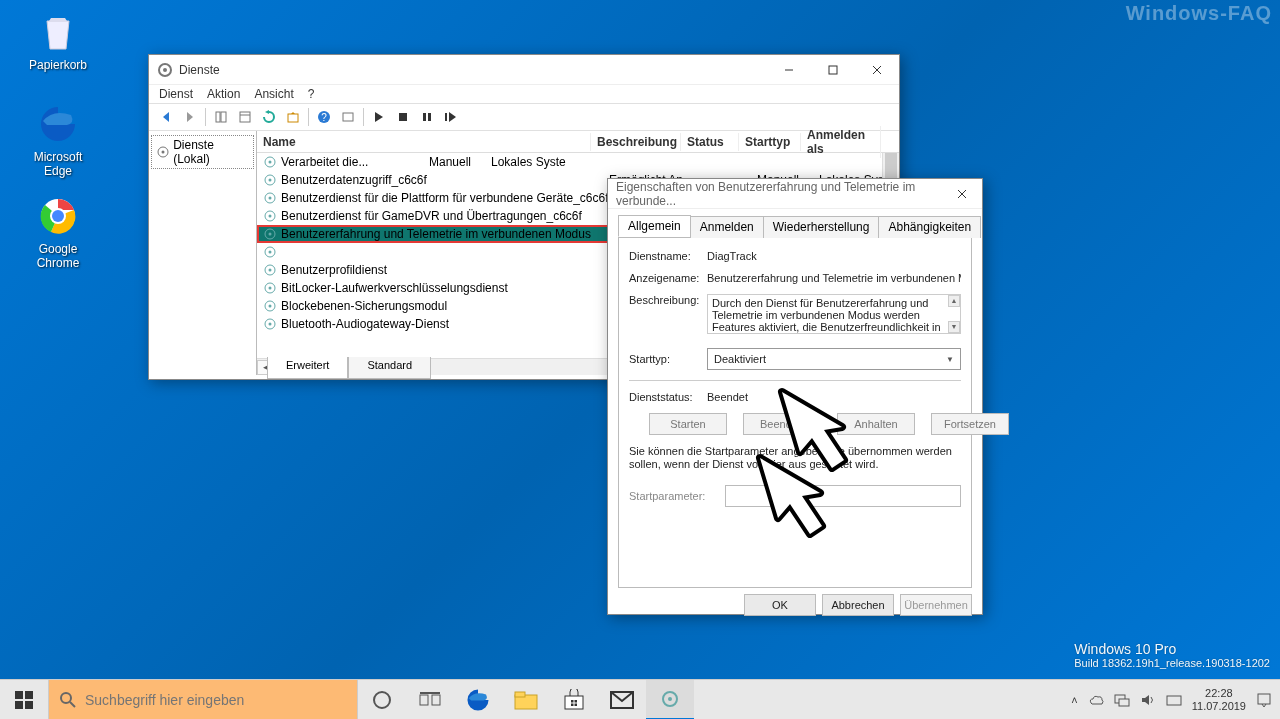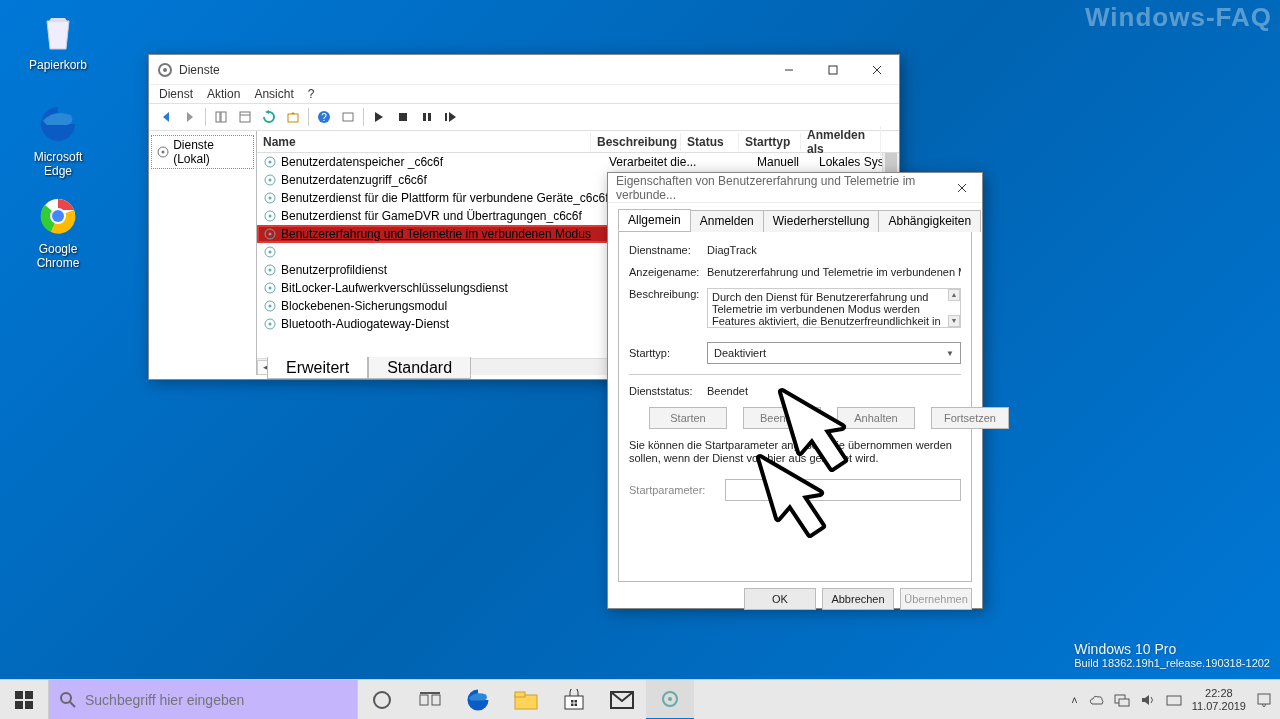--- a/index.html
+++ b/index.html
@@ -6,21 +6,21 @@
 body { width: 1280px; height: 719px; background: linear-gradient(135deg, #0078d7 0%, #0063b1 50%, #0078d7 100%); overflow: hidden; position: relative; font-size: 12px; }
 
 
 .desktop-icon { position: absolute; width: 76px; text-align: center; cursor: pointer; }
 .desktop-icon .ico { width: 48px; height: 48px; margin: 0 auto 2px; display: flex; align-items: center; justify-content: center; }
 .desktop-icon .lbl { color: #fff; text-shadow: 1px 1px 2px rgba(0,0,0,.8); font-size: 12px; }
 
 
 .watermark { position: absolute; right: 10px; bottom: 50px; text-align: left; color: #fff; opacity: .95; font-size: 11px; text-shadow: 0 0 2px rgba(0,0,0,.4); }
 .watermark .big { font-size: 14px; }
-.faq { position: absolute; top: 2px; right: 8px; color: rgba(255,255,255,.35); font-size: 26px; font-weight: bold; letter-spacing: 1px; text-align: right; }
+.faq { position: absolute; top: 2px; right: 8px; color: rgba(255,255,255,.35); font-size: 20px; font-weight: bold; letter-spacing: 1px; text-align: right; }
 
 
 .win { position: absolute; background: #fff; border: 1px solid #888; box-shadow: 3px 3px 14px rgba(0,0,0,.35); }
 .titlebar { height: 30px; display: flex; align-items: center; padding: 0 0 0 8px; background: #fff; border-bottom: 1px solid #eee; }
 .titlebar .t-icon { width: 16px; height: 16px; margin-right: 6px; }
 .titlebar .t-text { flex: 1; font-size: 12px; color: #333; }
 .winbtn { width: 44px; height: 30px; display: flex; align-items: center; justify-content: center; color: #333; }
 
 
 .svc-win { left: 148px; top: 54px; width: 752px; height: 326px; }
@@ -30,36 +30,36 @@
 .toolbar .sep { width: 1px; height: 18px; background: #ccc; margin: 0 2px; }
 .svc-body { display: flex; height: calc(100% - 30px - 22px - 28px); }
 .svc-tree { width: 115px; border-right: 1px solid #bbb; padding: 4px 2px; background: #fff; }
 .tree-item { display: flex; align-items: center; gap: 4px; padding: 2px 4px; font-size: 12px; border: 1px dotted #888; background: #fff; }
 .svc-list { flex: 1; display: flex; flex-direction: column; position: relative; }
 .hdrs { display: flex; border-bottom: 1px solid #ddd; font-size: 12px; color: #333; height: 22px; align-items: center; font-weight: bold; }
 .hdrs > div { padding: 2px 6px; border-right: 1px solid #eee; }
 .rows { overflow: hidden; }
 .row { display: flex; font-size: 12px; height: 18px; align-items: center; white-space: nowrap; }
 .row .gear { width: 14px; height: 14px; margin: 0 4px 0 6px; flex-shrink: 0; }
-.row.sel { outline: 2px solid #e53935; outline-offset: -2px; background: #b91c1c; text-decoration: underline; }
+.row.sel { outline: 2px solid #e53935; outline-offset: -2px; background: #0f766e; }
 .row > .c1 { width: 328px; overflow: hidden; text-overflow: ellipsis; }
 .row > .c2 { width: 90px; overflow: hidden; text-overflow: ellipsis; }
 .row > .c3 { width: 58px; }
 .row > .c4 { width: 62px; }
 .row > .c5 { width: 80px; overflow: hidden; text-overflow: ellipsis; }
-.svc-tabs { position: absolute; bottom: 0; left: 118px; display: flex; font-size: 16px; height: 22px; }
+.svc-tabs { position: absolute; bottom: 0; left: 118px; display: flex; font-size: 11px; height: 22px; }
 .svc-tabs div { padding: 2px 18px; border: 1px solid #bbb; border-top: none; background: #f5f5f5; }
 .svc-tabs div.act { background: #fff; }
 .hscroll-stub { position: absolute; left: 0; bottom: 0; right: 12px; height: 17px; background: #f0f0f0; border-top: 1px solid #ddd; display: flex; align-items: center; }
 .hscroll-stub .arrow { width: 17px; height: 15px; display: flex; align-items: center; justify-content: center; border: 1px solid #ccc; background: #fafafa; font-size: 8px; color: #555; }
 .vscroll-stub { position: absolute; top: 22px; right: 0; bottom: 17px; width: 17px; background: #f0f0f0; border-left: 1px solid #ddd; }
 .vscroll-stub .thumb { position: absolute; top: 0; left: 2px; right: 2px; height: 40px; background: #ccc; }
 
 
-.prop-win { left: 607px; top: 172px; width: 376px; height: 437px; }
+.prop-win { left: 607px; top: 178px; width: 376px; height: 437px; }
 .prop-win .titlebar { background: #fff; }
 .prop-body { padding: 6px 10px 10px; }
 .tabstrip { display: flex; font-size: 12px; border-bottom: 1px solid #bbb; }
 .tabstrip div { padding: 3px 9px; border: 1px solid #bbb; border-bottom: none; margin-right: -1px; background: #f4f4f4; position: relative; top: 1px; cursor: pointer; }
 .tabstrip div.act { background: #fff; top: 0; border-bottom: 1px solid #fff; }
 .tabpage { border: 1px solid #bbb; border-top: none; padding: 12px 10px; height: 350px; font-size: 11px; color: #222; }
 .field { display: flex; margin-bottom: 10px; align-items: flex-start; }
 .field .lab { width: 78px; flex-shrink: 0; }
 .field .val { flex: 1; }
 .descbox { border: 1px solid #ccc; height: 40px; padding: 2px 4px; font-size: 11px; overflow: hidden; position: relative; line-height: 12px; }
@@ -72,21 +72,21 @@
 .btn { height: 22px; border: 1px solid #bbb; background: #f3f3f3; min-width: 78px; font-size: 11px; color: #777; display: flex; align-items: center; justify-content: center; }
 .btn.en { color: #222; background: #eaeaea; }
 .inpt { border: 1px solid #bbb; height: 22px; width: 100%; padding: 0 4px; font-size: 11px; background: #fff; }
 .dlg-btns { display: flex; justify-content: flex-end; gap: 6px; padding: 6px 0 0; }
 .dlg-btns .btn { min-width: 72px; }
 .btn.disabled { color: #999; }
 
 
 .taskbar { position: absolute; left: 0; right: 0; bottom: 0; height: 40px; background: #e8e8e8; display: flex; align-items: center; border-top: 1px solid #ccc; }
 .start { width: 48px; height: 40px; display: flex; align-items: center; justify-content: center; }
-.search { flex: 0 0 310px; height: 40px; border-left: 1px solid #ccc; border-right: 1px solid #ccc; display: flex; align-items: center; padding: 0 10px; gap: 8px; background: #c4b5fd; }
+.search { flex: 0 0 310px; height: 40px; border-left: 1px solid #ccc; border-right: 1px solid #ccc; display: flex; align-items: center; padding: 0 10px; gap: 8px; background: #fdba74; }
 .search input { border: none; outline: none; flex: 1; font-size: 14px; color: #666; background: transparent; }
 .tbtn { width: 48px; height: 40px; display: flex; align-items: center; justify-content: center; }
 .tbtn.active { border-bottom: 2px solid #0078d7; background: rgba(0,0,0,.05); }
 .tray { margin-left: auto; display: flex; align-items: center; gap: 10px; padding: 0 8px; font-size: 11px; color: #333; }
 .clock { text-align: center; line-height: 13px; }
 
 
 .bigcursor { position: absolute; pointer-events: none; }
 
 
@@ -255,21 +255,20 @@
         <div style="width:58px">Status</div>
         <div style="width:62px">Starttyp</div>
         <div style="width:80px">Anmelden als</div>
       </div>
       <div class="rows" id="rows">
           <div class="row">
             <svg class="gear" viewBox="0 0 14 14">
               <circle cx="7" cy="7" r="5" fill="none" stroke="#6aa"></circle>
               <circle cx="7" cy="7" r="1.5" fill="#6aa"></circle>
             </svg>
-            <div class="c1">Benutzerdatenspeicher _c6c6f</div>
             <div class="c2">Verarbeitet die...</div>
             <div class="c3"></div>
             <div class="c4">Manuell</div>
             <div class="c5">Lokales Syste</div>
           </div>
           <div class="row">
             <svg class="gear" viewBox="0 0 14 14">
               <circle cx="7" cy="7" r="5" fill="none" stroke="#6aa"></circle>
               <circle cx="7" cy="7" r="1.5" fill="#6aa"></circle>
             </svg>

